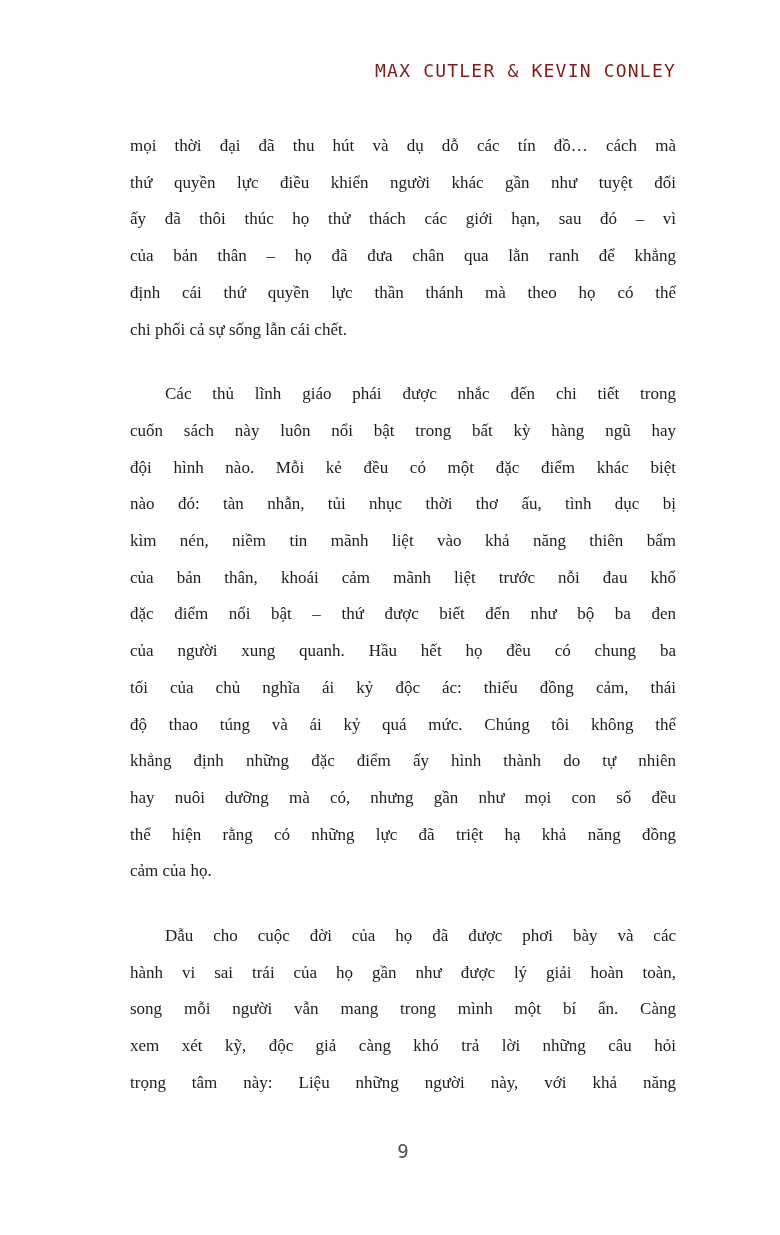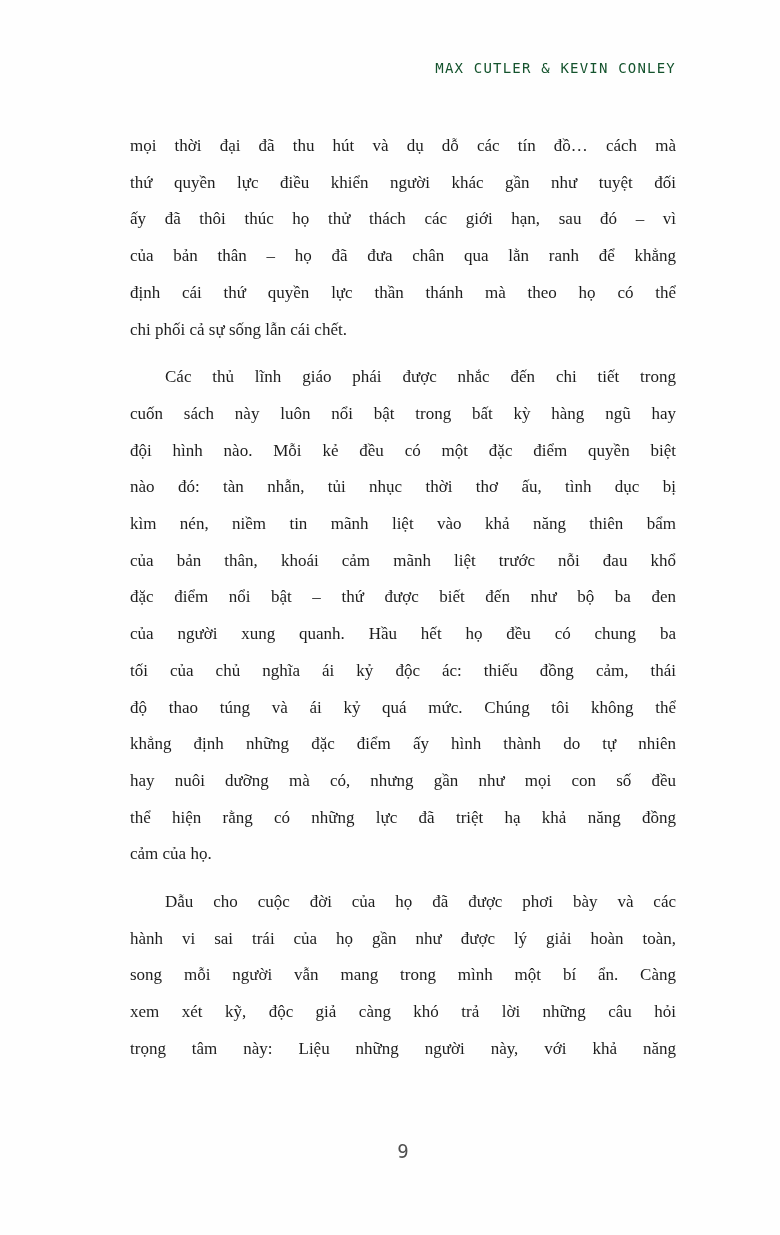--- a/index.html
+++ b/index.html
@@ -17,37 +17,37 @@
     position: absolute;
     inset: 0;
   }
   .running-header {
     position: absolute;
     left: 130px;
     width: 546px;
     top: 60px;
     text-align: right;
     font-family: "DejaVu Sans Mono", monospace;
-    font-size: 14px;
+    font-size: 18px;
     letter-spacing: 1.2px;
-    color: #14532d;
+    color: #7f1d1d;
     white-space: nowrap;
   }
   .body-text {
     position: absolute;
     left: 130px;
     top: 128px;
     width: 546px;
     font-family: "Liberation Serif", "DejaVu Serif", serif;
     font-size: 17px;
     line-height: 36.7px;
     color: #1d1d1d;
   }
   .paragraph { margin: 0; }
-  .paragraph + .paragraph { margin-top: 11px; }
+  .paragraph + .paragraph { margin-top: 28px; }
   .line {
     text-align: justify;
     text-align-last: justify;
     white-space: normal;
   }
   .line.para-first { text-indent: 35px; }
   .line.para-last {
     text-align: center;
     text-align-last: left;
   }
@@ -76,21 +76,21 @@
       <div class="line">thứ quyền lực điều khiển người khác gần như tuyệt đối</div>
       <div class="line">ấy đã thôi thúc họ thử thách các giới hạn, sau đó – vì</div>
       <div class="line">của bản thân – họ đã đưa chân qua lằn ranh để khẳng</div>
       <div class="line">định cái thứ quyền lực thần thánh mà theo họ có thể</div>
       <div class="line para-last">chi phối cả sự sống lẫn cái chết.</div>
     </div>
 
     <div class="paragraph">
       <div class="line para-first">Các thủ lĩnh giáo phái được nhắc đến chi tiết trong</div>
       <div class="line">cuốn sách này luôn nổi bật trong bất kỳ hàng ngũ hay</div>
-      <div class="line">đội hình nào. Mỗi kẻ đều có một đặc điểm quyền biệt</div>
+      <div class="line">đội hình nào. Mỗi kẻ đều có một đặc điểm khác biệt</div>
       <div class="line">nào đó: tàn nhẫn, tủi nhục thời thơ ấu, tình dục bị</div>
       <div class="line">kìm nén, niềm tin mãnh liệt vào khả năng thiên bẩm</div>
       <div class="line">của bản thân, khoái cảm mãnh liệt trước nỗi đau khổ</div>
       <div class="line">đặc điểm nổi bật – thứ được biết đến như bộ ba đen</div>
       <div class="line">của người xung quanh. Hầu hết họ đều có chung ba</div>
       <div class="line">tối của chủ nghĩa ái kỷ độc ác: thiếu đồng cảm, thái</div>
       <div class="line">độ thao túng và ái kỷ quá mức. Chúng tôi không thể</div>
       <div class="line">khẳng định những đặc điểm ấy hình thành do tự nhiên</div>
       <div class="line">hay nuôi dưỡng mà có, nhưng gần như mọi con số đều</div>
       <div class="line">thể hiện rằng có những lực đã triệt hạ khả năng đồng</div>

